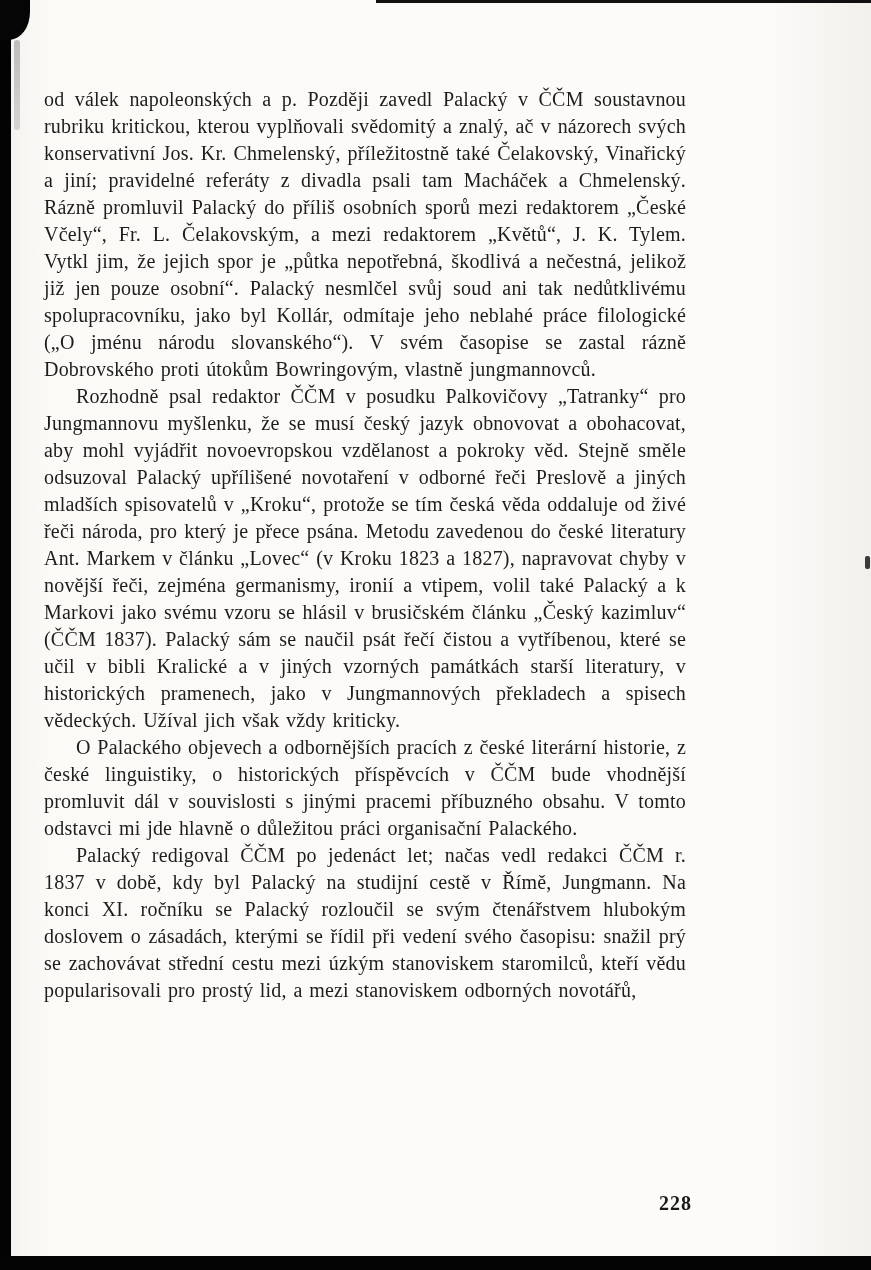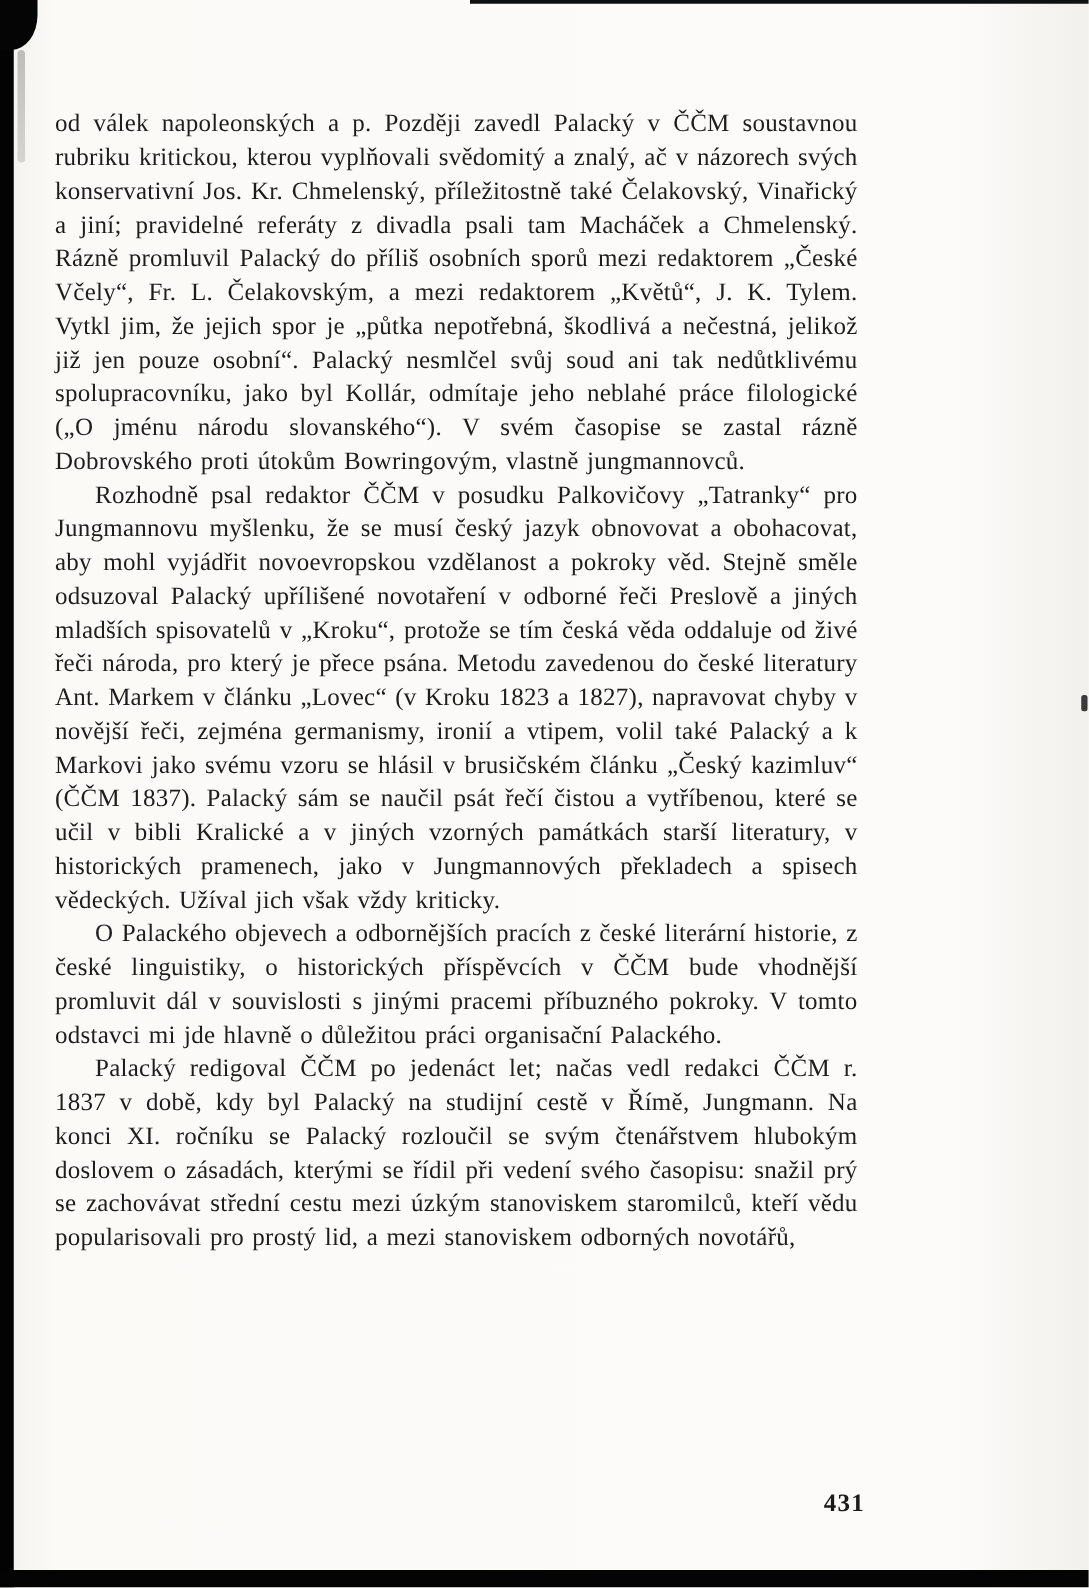--- a/index.html
+++ b/index.html
@@ -96,19 +96,19 @@
   <div class="edge-left"></div>
   <div class="corner-blob"></div>
   <div class="edge-bottom"></div>
   <div class="edge-top-line"></div>
   <div class="right-mark"></div>
   <div class="smudge"></div>
 
   <div class="text-block">
     <p class="para">od válek napoleonských a p. Později zavedl Palacký v ČČM soustavnou rubriku kritickou, kterou vyplňovali svědomitý a znalý, ač v názorech svých konservativní Jos. Kr. Chmelenský, příležitostně také Čelakovský, Vinařický a jiní; pravidelné referáty z divadla psali tam Macháček a Chmelenský. Rázně promluvil Palacký do příliš osobních sporů mezi redaktorem „České Včely“, Fr. L. Čelakovským, a mezi redaktorem „Květů“, J. K. Tylem. Vytkl jim, že jejich spor je „půtka nepotřebná, škodlivá a nečestná, jelikož již jen pouze osobní“. Palacký nesmlčel svůj soud ani tak nedůtklivému spolupracovníku, jako byl Kollár, odmítaje jeho neblahé práce filologické („O jménu národu slovanského“). V svém časopise se zastal rázně Dobrovského proti útokům Bowringovým, vlastně jungmannovců.</p>
     <p class="para indent">Rozhodně psal redaktor ČČM v posudku Palkovičovy „Tatranky“ pro Jungmannovu myšlenku, že se musí český jazyk obnovovat a obohacovat, aby mohl vyjádřit novoevropskou vzdělanost a pokroky věd. Stejně směle odsuzoval Palacký upřílišené novotaření v odborné řeči Preslově a jiných mladších spisovatelů v „Kroku“, protože se tím česká věda oddaluje od živé řeči národa, pro který je přece psána. Metodu zavedenou do české literatury Ant. Markem v článku „Lovec“ (v Kroku 1823 a 1827), napravovat chyby v novější řeči, zejména germanismy, ironií a vtipem, volil také Palacký a k Markovi jako svému vzoru se hlásil v brusičském článku „Český kazimluv“ (ČČM 1837). Palacký sám se naučil psát řečí čistou a vytříbenou, které se učil v bibli Kralické a v jiných vzorných památkách starší literatury, v historických pramenech, jako v Jungmannových překladech a spisech vědeckých. Užíval jich však vždy kriticky.</p>
-    <p class="para indent">O Palackého objevech a odbornějších pracích z české literární historie, z české linguistiky, o historických příspěvcích v ČČM bude vhodnější promluvit dál v souvislosti s jinými pracemi příbuzného pokroky. V tomto odstavci mi jde hlavně o důležitou práci organisační Palackého.</p>
+    <p class="para indent">O Palackého objevech a odbornějších pracích z české literární historie, z české linguistiky, o historických příspěvcích v ČČM bude vhodnější promluvit dál v souvislosti s jinými pracemi příbuzného obsahu. V tomto odstavci mi jde hlavně o důležitou práci organisační Palackého.</p>
     <p class="para indent">Palacký redigoval ČČM po jedenáct let; načas vedl redakci ČČM r. 1837 v době, kdy byl Palacký na studijní cestě v Římě, Jungmann. Na konci XI. ročníku se Palacký rozloučil se svým čtenářstvem hlubokým doslovem o zásadách, kterými se řídil při vedení svého časopisu: snažil prý se zachovávat střední cestu mezi úzkým stanoviskem staromilců, kteří vědu popularisovali pro prostý lid, a mezi stanoviskem odborných novotářů,</p>
   </div>
 
-  <div class="page-number">431</div>
+  <div class="page-number">228</div>
 
 </div>
 
 </body></html>

